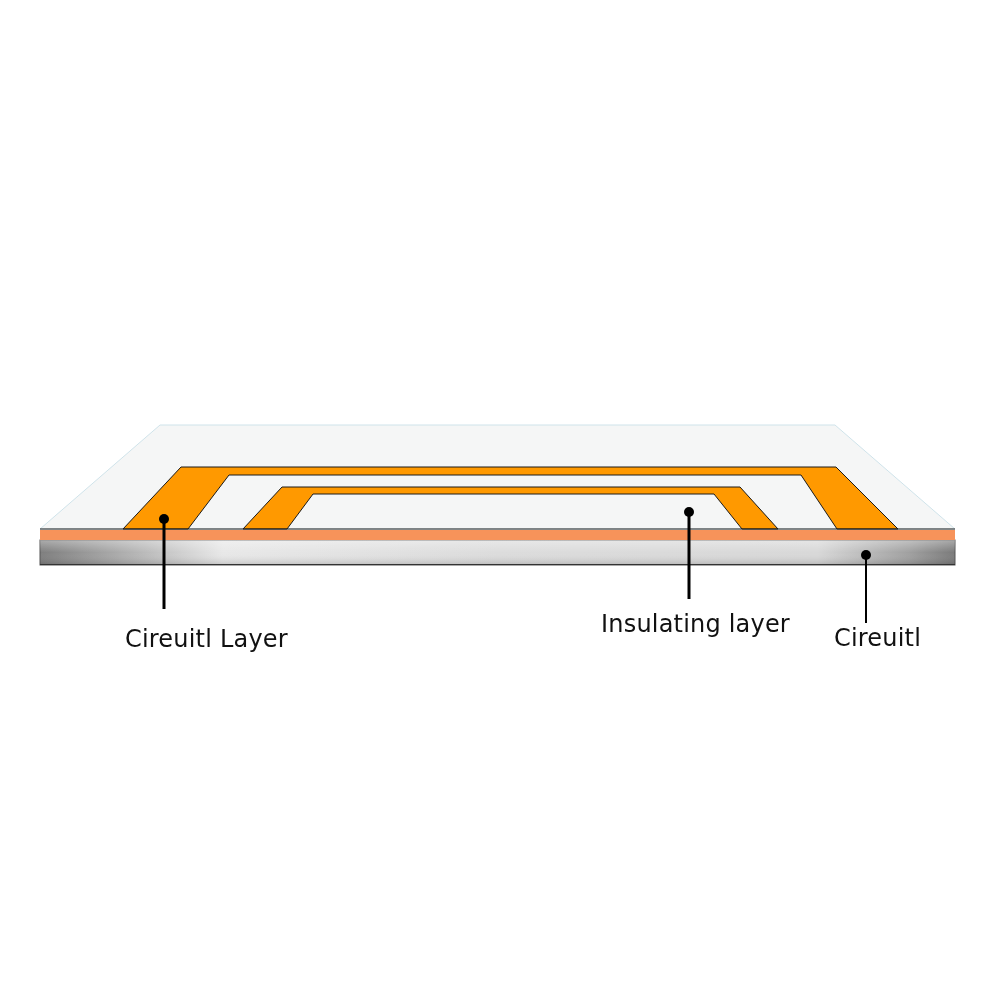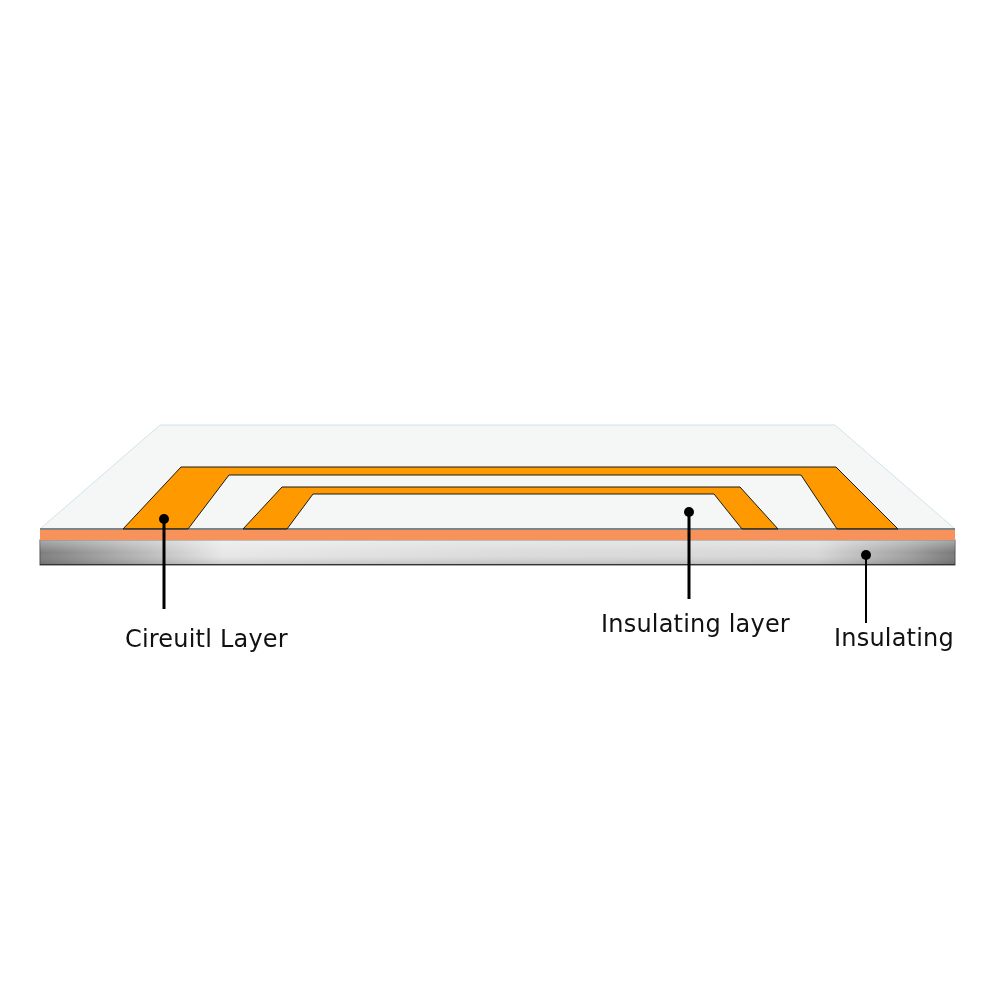--- a/index.html
+++ b/index.html
@@ -70,14 +70,14 @@
       <line x1="689" y1="512" x2="689" y2="599" stroke="#000" stroke-width="3"></line>
     </g>
     <g>
       <circle cx="866" cy="555" r="5" fill="#000"></circle>
       <line x1="866" y1="555" x2="866" y2="623" stroke="#000" stroke-width="2"></line>
     </g>
   </svg>
 
   <div class="label" id="lbl-circuit">Cireuitl Layer</div>
   <div class="label" id="lbl-insulating">Insulating layer</div>
-  <div class="label" id="lbl-base">Insulating</div>
+  <div class="label" id="lbl-base">Cireuitl</div>
 </div>
 
 </body></html>

